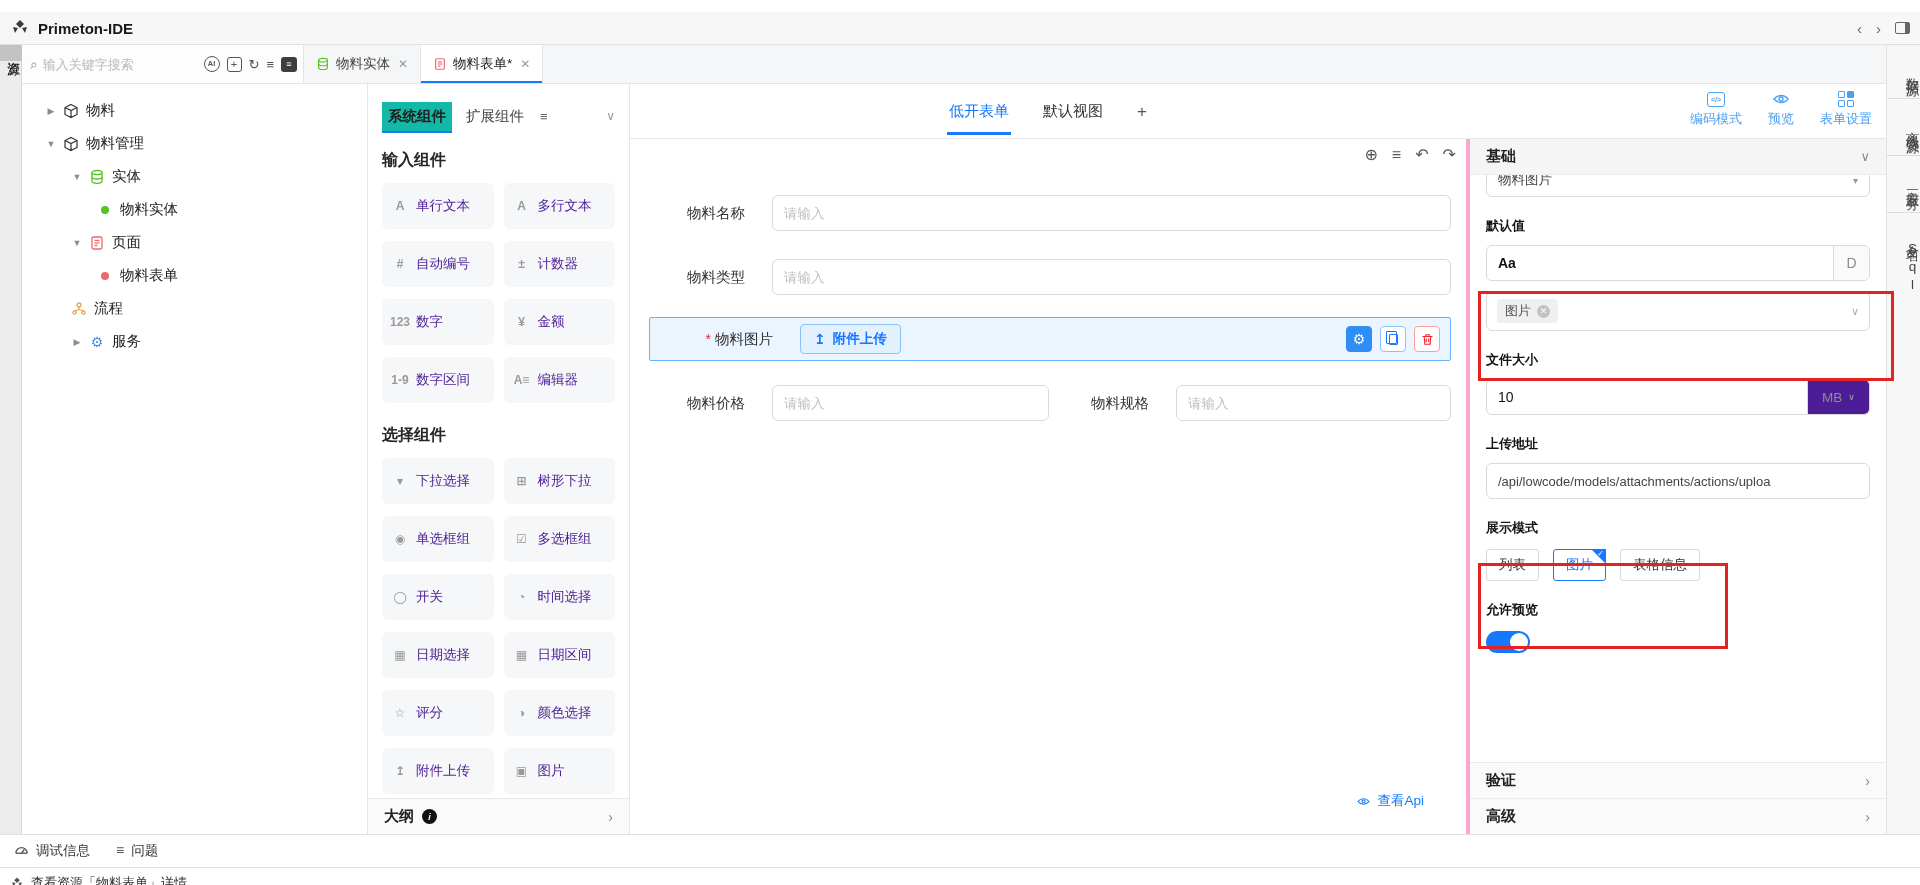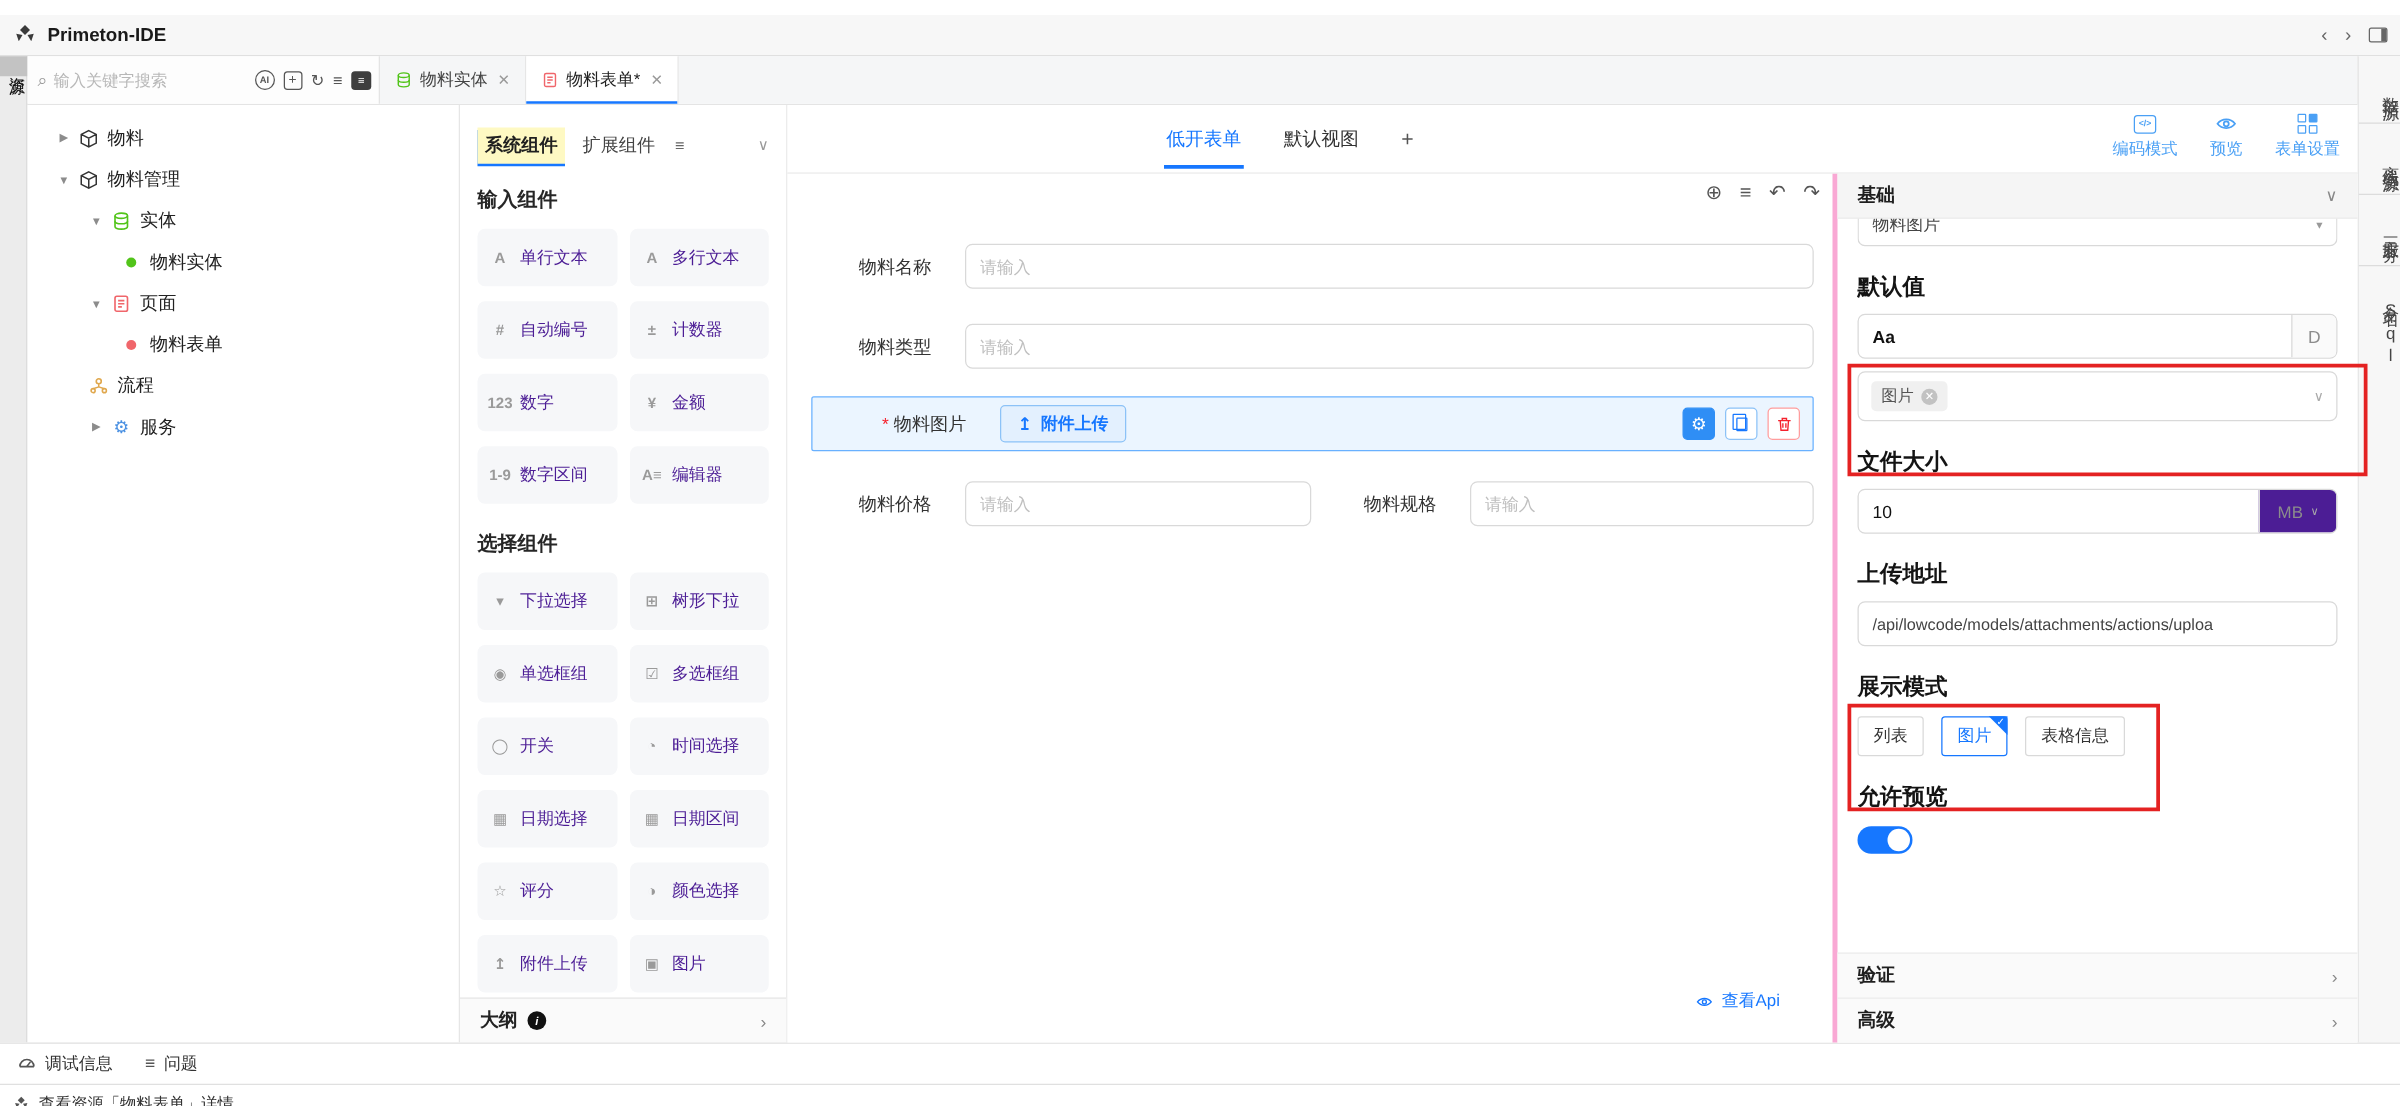--- a/index.html
+++ b/index.html
@@ -51,39 +51,39 @@
   .titem svg { width:16px; height:16px; }
   .lv0 { padding-left:22px; } .lv1 { padding-left:48px; } .lv2 { padding-left:74px; }
   .dot { width:8px; height:8px; border-radius:50%; display:inline-block; }
   .dot.green { background:#52c41a; } .dot.red { background:#f0666b; }
   .gear-blue { color:#4a90e2; font-size:15px; }
 
   
   .palette { width:262px; flex:0 0 262px; border-right:1px solid #e6e6e6; display:flex; flex-direction:column; background:#fff; }
   .pal-tabs { display:flex; align-items:center; margin:14px 14px 0; height:36px; flex:0 0 36px; }
   .pal-tab { font-size:14.5px; padding:5px 6px; cursor:pointer; color:#444; }
-  .pal-tab.active { font-weight:700; color:#1f1f1f; background:#fef9c3; box-shadow:0 2px 0 #1677ff; }
+  .pal-tab.active { font-weight:700; color:#1f1f1f; background:#14b8a6; box-shadow:0 2px 0 #1677ff; }
   .pal-tab + .pal-tab { margin-left:8px; }
   .pal-menu { color:#666; margin-left:10px; font-size:13px; }
   .pal-collapse { margin-left:auto; color:#999; font-size:12px; }
   .pal-scroll { flex:1; overflow:hidden; padding:0 14px; }
   .pal-sec-title { font-size:16px; font-weight:600; color:#262626; margin:16px 0 12px; }
   .pal-grid { display:grid; grid-template-columns:1fr 1fr; gap:12px 10px; }
   .tile { height:46px; background:#f6f7f9; border-radius:6px; display:flex; align-items:center; padding:0 8px; cursor:grab; }
   .tile .glyph { color:#9a9a9a; font-size:12px; min-width:20px; text-align:center; margin-right:6px; font-weight:600; white-space:nowrap; }
   .tile .tlabel { font-size:13.5px; color:#4c1d95; white-space:nowrap; }
   .outlinebar { flex:0 0 36px; border-top:1px solid #e6e6e6; display:flex; align-items:center; padding:0 16px; background:#fafafa; }
   .outlinebar .olabel { font-size:15px; font-weight:700; color:#222; }
   .info-ic { width:15px; height:15px; border-radius:50%; background:#111; color:#fff; font-size:9px; font-style:italic; display:flex; align-items:center; justify-content:center; margin-left:8px; font-weight:700; }
   .outlinebar .chev { margin-left:auto; color:#888; font-size:14px; }
 
   
   .editor { flex:1; display:flex; flex-direction:column; min-width:0; }
   .editor-header { height:55px; flex:0 0 55px; position:relative; border-bottom:1px solid #e8e8e8; background:#fff; }
-  .viewtabs { position:absolute; left:402px; transform:translateX(-50%); top:0; height:55px; display:flex; align-items:center; gap:30px; }
+  .viewtabs { position:absolute; left:418px; transform:translateX(-50%); top:0; height:55px; display:flex; align-items:center; gap:30px; }
   .vtab { font-size:15px; color:#333; padding:14px 2px; cursor:pointer; }
   .vtab.active { color:#1677ff; box-shadow:inset 0 -3px 0 #1677ff; }
   .vtab.plus { font-size:17px; color:#555; }
   .hdr-actions { position:absolute; right:14px; top:6px; display:flex; gap:26px; }
   .hact { display:flex; flex-direction:column; align-items:center; gap:2px; color:#4aa0f5; cursor:pointer; font-size:13px; }
   .hact .hic { height:18px; display:flex; align-items:center; justify-content:center; }
   .code-ic { width:18px; height:15px; border:1.4px solid #4aa0f5; border-radius:3px; font-size:7px; display:flex; align-items:center; justify-content:center; font-weight:700; }
   .grid-ic { width:16px; height:16px; display:grid; grid-template-columns:1fr 1fr; gap:2px; }
   .grid-ic span { border:1.4px solid #4aa0f5; border-radius:1px; }
   .grid-ic span:nth-child(2) { background:#4aa0f5; }
@@ -119,21 +119,21 @@
   .api-link { position:absolute; right:42px; bottom:24px; display:flex; align-items:center; gap:6px; color:#1677ff; font-size:13.5px; cursor:pointer; }
   .api-link svg { width:15px; height:11px; }
 
   
   .inspector { width:420px; flex:0 0 420px; border-left:4px solid #f9a8d4; position:relative; display:flex; flex-direction:column; background:#fff; }
   .group-hd { height:36px; background:#f5f5f5; border-bottom:1px solid #ebebeb; display:flex; align-items:center; padding:0 16px; font-size:15px; font-weight:600; color:#1f1f1f; flex:0 0 36px; cursor:pointer; }
   .group-hd .gchev { margin-left:auto; color:#888; font-size:13px; font-weight:400; }
   .clipbox { height:26px; overflow:hidden; margin:0 16px; flex:0 0 26px; }
   .clip-select { height:34px; margin-top:-12px; border:1px solid #d9d9d9; border-radius:6px; display:flex; align-items:center; padding:0 11px; color:#444; font-size:13.5px; }
   .clip-select .car { margin-left:auto; color:#999; font-size:10px; }
-  .ins-label { font-size:18px; font-weight:600; color:#141414; margin:16px 16px 0; }
+  .ins-label { font-size:13px; font-weight:600; color:#141414; margin:16px 16px 0; }
   .ins-label.mt1 { margin-top:20px; }
   .ibox { margin:10px 16px 0; height:36px; border:1px solid #d9d9d9; border-radius:6px; display:flex; align-items:center; overflow:hidden; }
   .ibox input { border:none; outline:none; flex:1; padding:0 11px; font-size:14px; color:#111; min-width:0; background:transparent; }
   .ibox input.bold { font-weight:700; }
   .iaddon { flex:0 0 36px; height:100%; border-left:1px solid #d9d9d9; background:#fafafa; display:flex; align-items:center; justify-content:center; color:#8c8c8c; font-size:14px; }
   .iaddon.wide { flex:0 0 62px; gap:6px; font-size:13.5px; background:#4c1d95; }
   .iaddon .car { font-size:9px; color:#aaa; }
   .selbox { margin:10px 16px 0; height:40px; border:1px solid #d9d9d9; border-radius:6px; display:flex; align-items:center; padding:0 10px; }
   .selbox .car { margin-left:auto; color:#aaa; font-size:11px; }
   .tag { background:#f0f0f0; border-radius:4px; height:24px; display:flex; align-items:center; gap:6px; padding:0 8px; font-size:13px; color:#555; }

